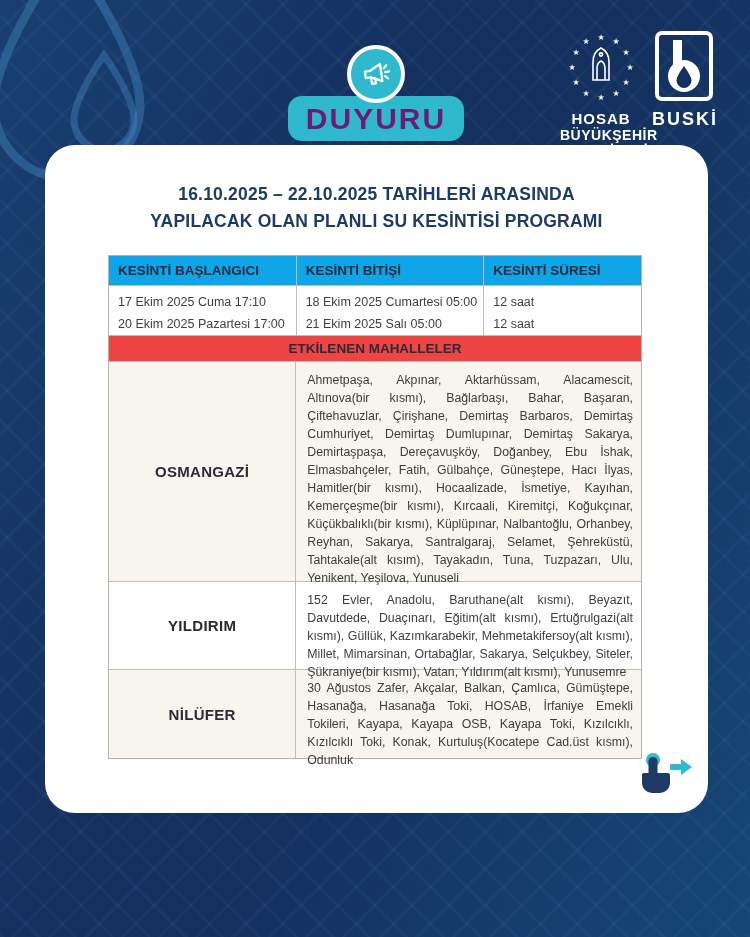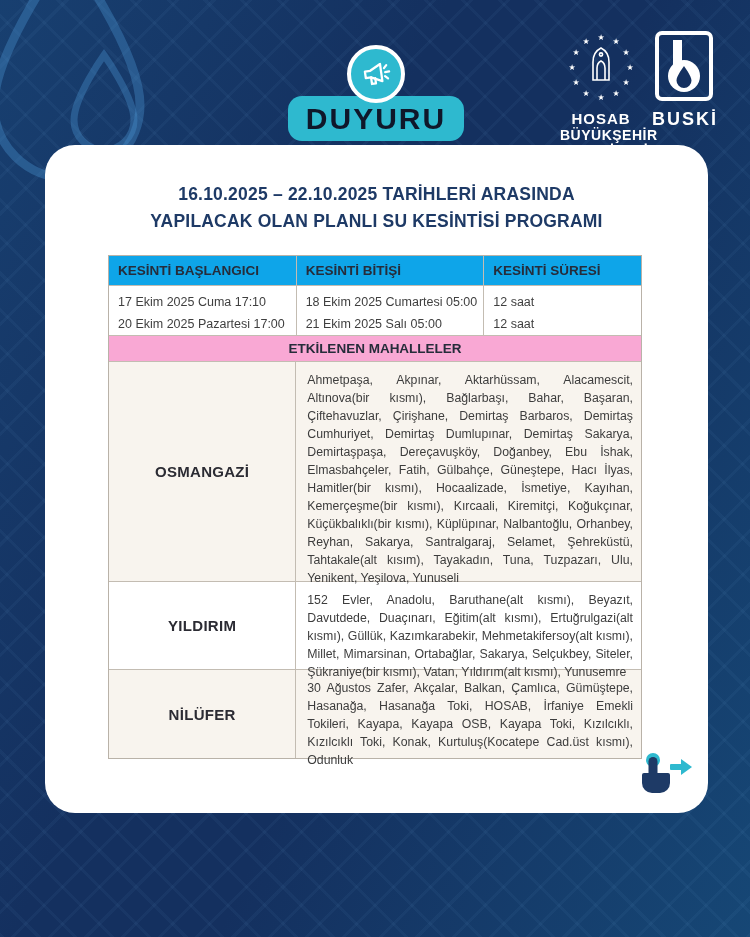--- a/index.html
+++ b/index.html
@@ -27,21 +27,21 @@
   .megaphone-circle {
     position: absolute; left: 347px; top: 45px;
     width: 58px; height: 58px; border-radius: 50%;
     background: #2eb9cf; border: 4px solid #ffffff;
     display: flex; align-items: center; justify-content: center;
     z-index: 3;
   }
   .badge {
     position: absolute; left: 288px; top: 96px;
     width: 176px; height: 45px; border-radius: 14px;
-    background: #2eb9cf; color: #0f172a;
+    background: #2eb9cf; color: #701a75;
     font-size: 30px; font-weight: bold; letter-spacing: 2px;
     display: flex; align-items: center; justify-content: center;
     z-index: 2;
   }
   .bursa-logo { position: absolute; left: 560px; top: 32px; width: 82px; text-align: center; color: #fff; }
   .bursa-text { margin-top: 2px; font-weight: bold; line-height: 1.15; letter-spacing: 1px; }
   .bursa-text .l1 { font-size: 15px; }
   .bursa-text .l2, .bursa-text .l3 { font-size: 14px; letter-spacing: 0.5px; }
   .buski-logo { position: absolute; left: 652px; top: 30px; width: 64px; text-align: center; color: #fff; }
   .buski-text { margin-top: 3px; font-weight: bold; font-size: 18px; letter-spacing: 2px; }
@@ -69,21 +69,21 @@
   .tcell { border-left: 1px solid #c3bcb2; }
   .tcell:first-child { border-left: none; }
   .c1 { width: 187px; } .c2 { width: 188px; } .c3 { width: 158px; }
   .head-row { background: #0ea5e9; }
   .head-row .tcell {
     height: 29px; display: flex; align-items: center;
     padding-left: 9px; font-weight: bold; color: #262c3a; font-size: 13.5px;
   }
   .sched-row { background: #ffffff; }
   .sched-row .tcell { padding: 6px 4px 6px 9px; line-height: 1.75; white-space: nowrap; overflow: hidden; height: 49px; }
-  .affected-row { background: #f9a8d4; }
+  .affected-row { background: #ef4444; }
   .affected-row .tcell {
     width: 100%; height: 25px; display: flex; align-items: center; justify-content: center;
     font-weight: bold; color: #262c3a; font-size: 13.5px;
   }
   .district-row .name-cell {
     width: 187px; display: flex; align-items: center; justify-content: center;
     font-weight: bold; font-size: 15px; color: #2b2b33; letter-spacing: 0.3px;
   }
   .district-row .list-cell {
     width: 347px; border-left: 1px solid #c3bcb2;

